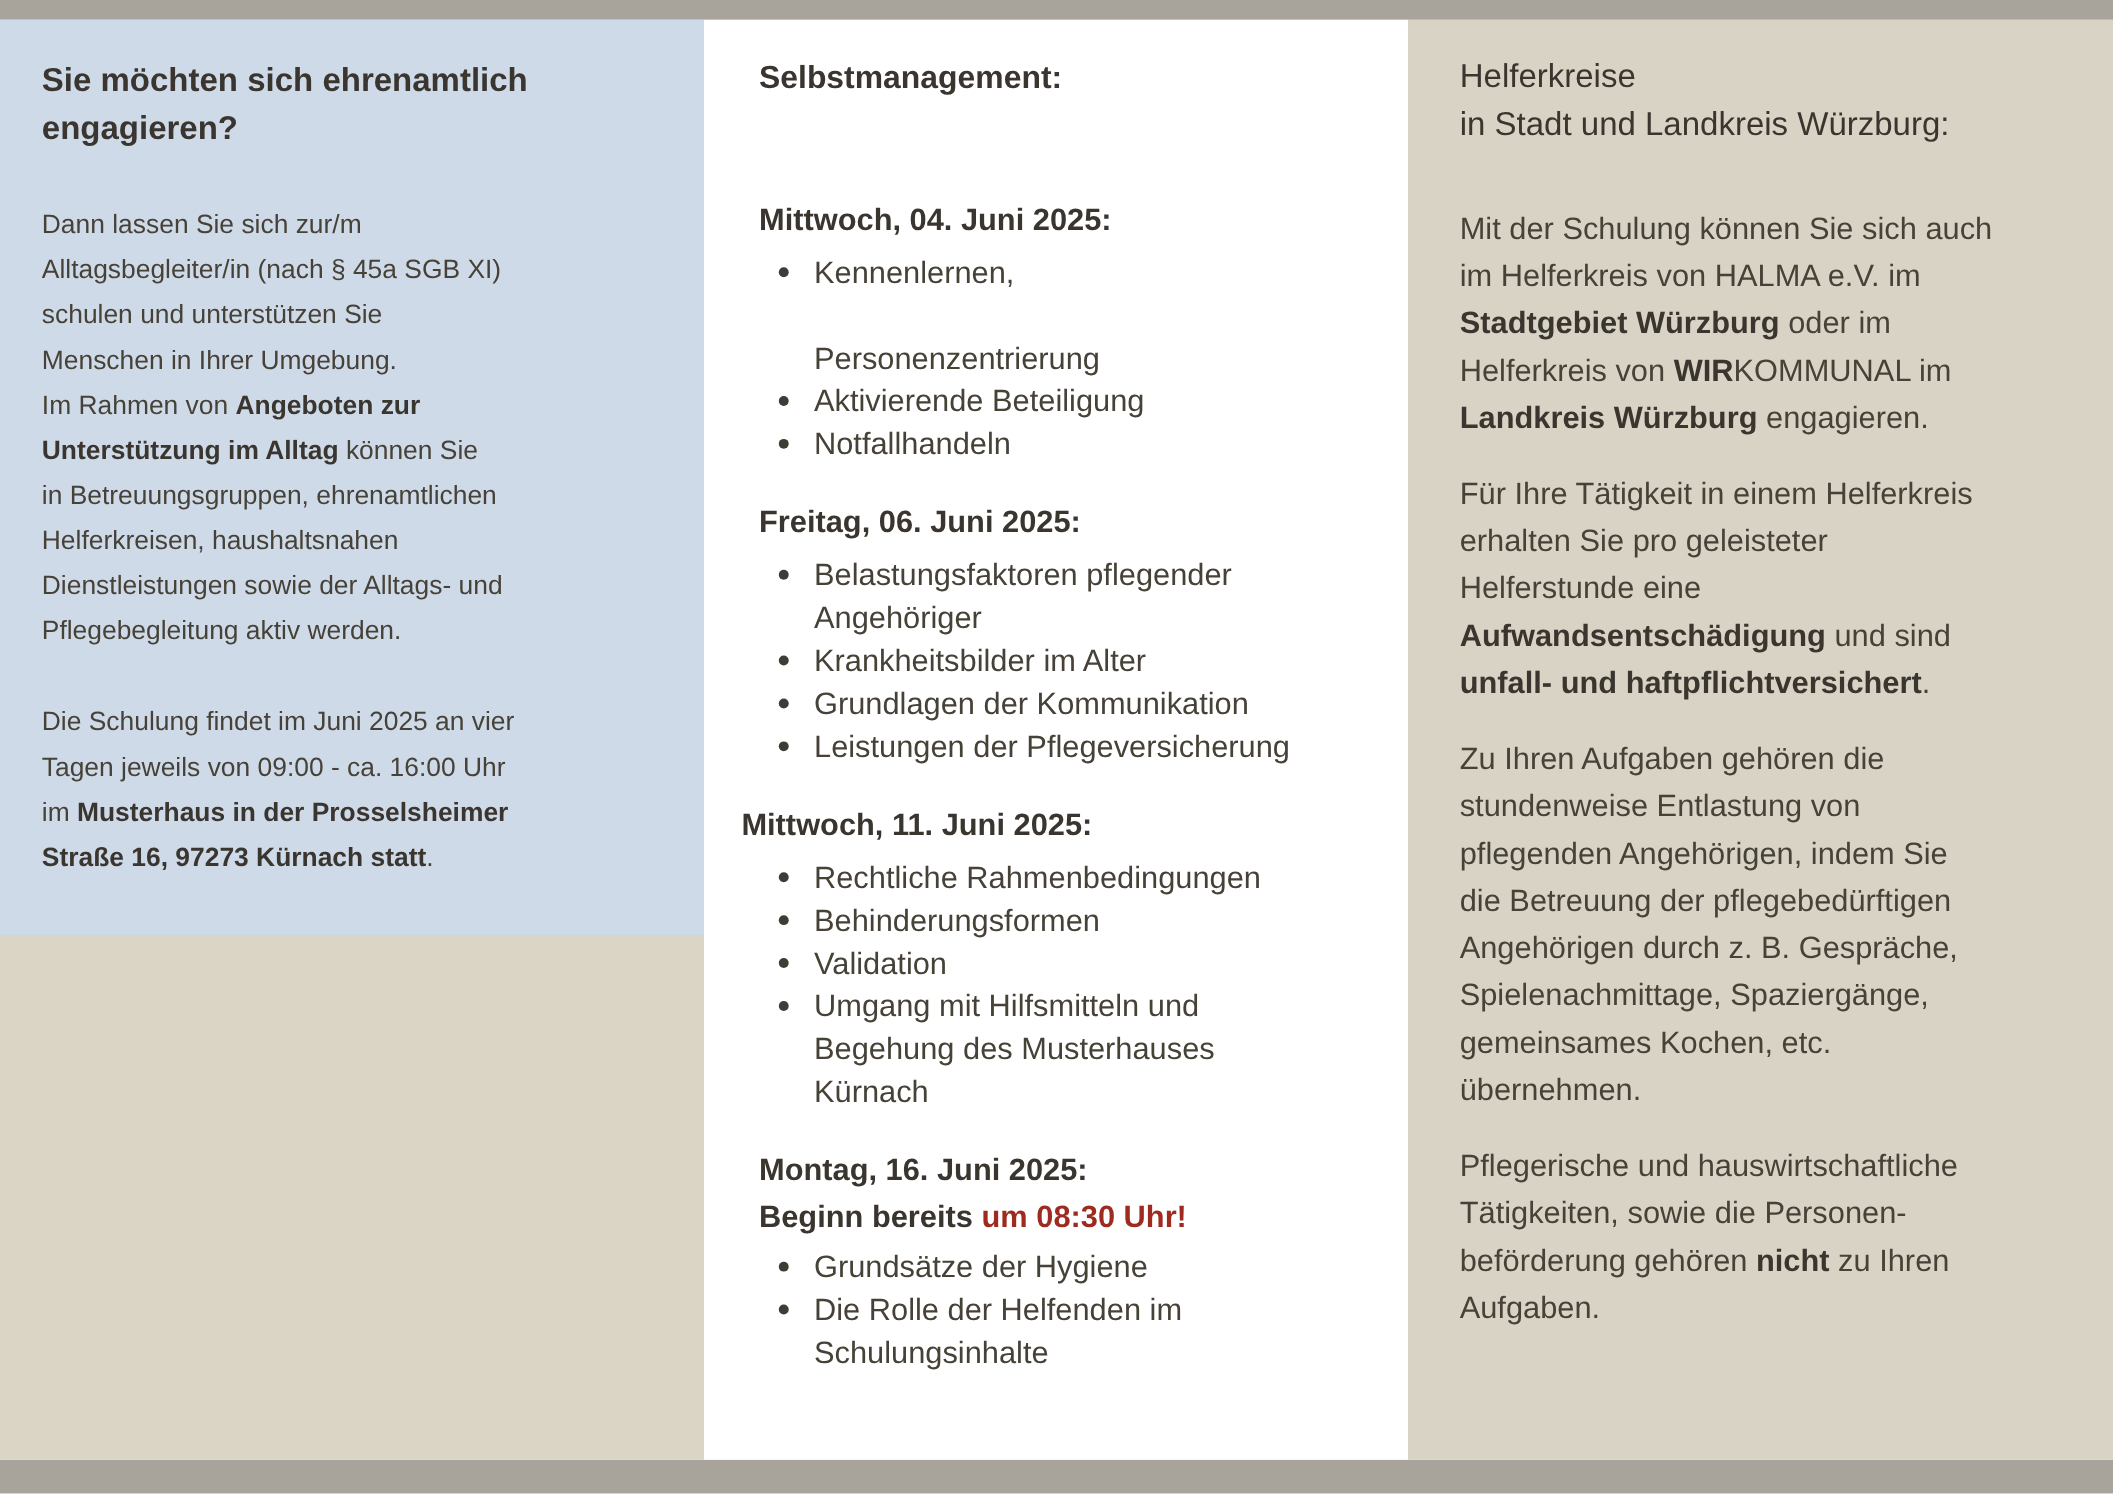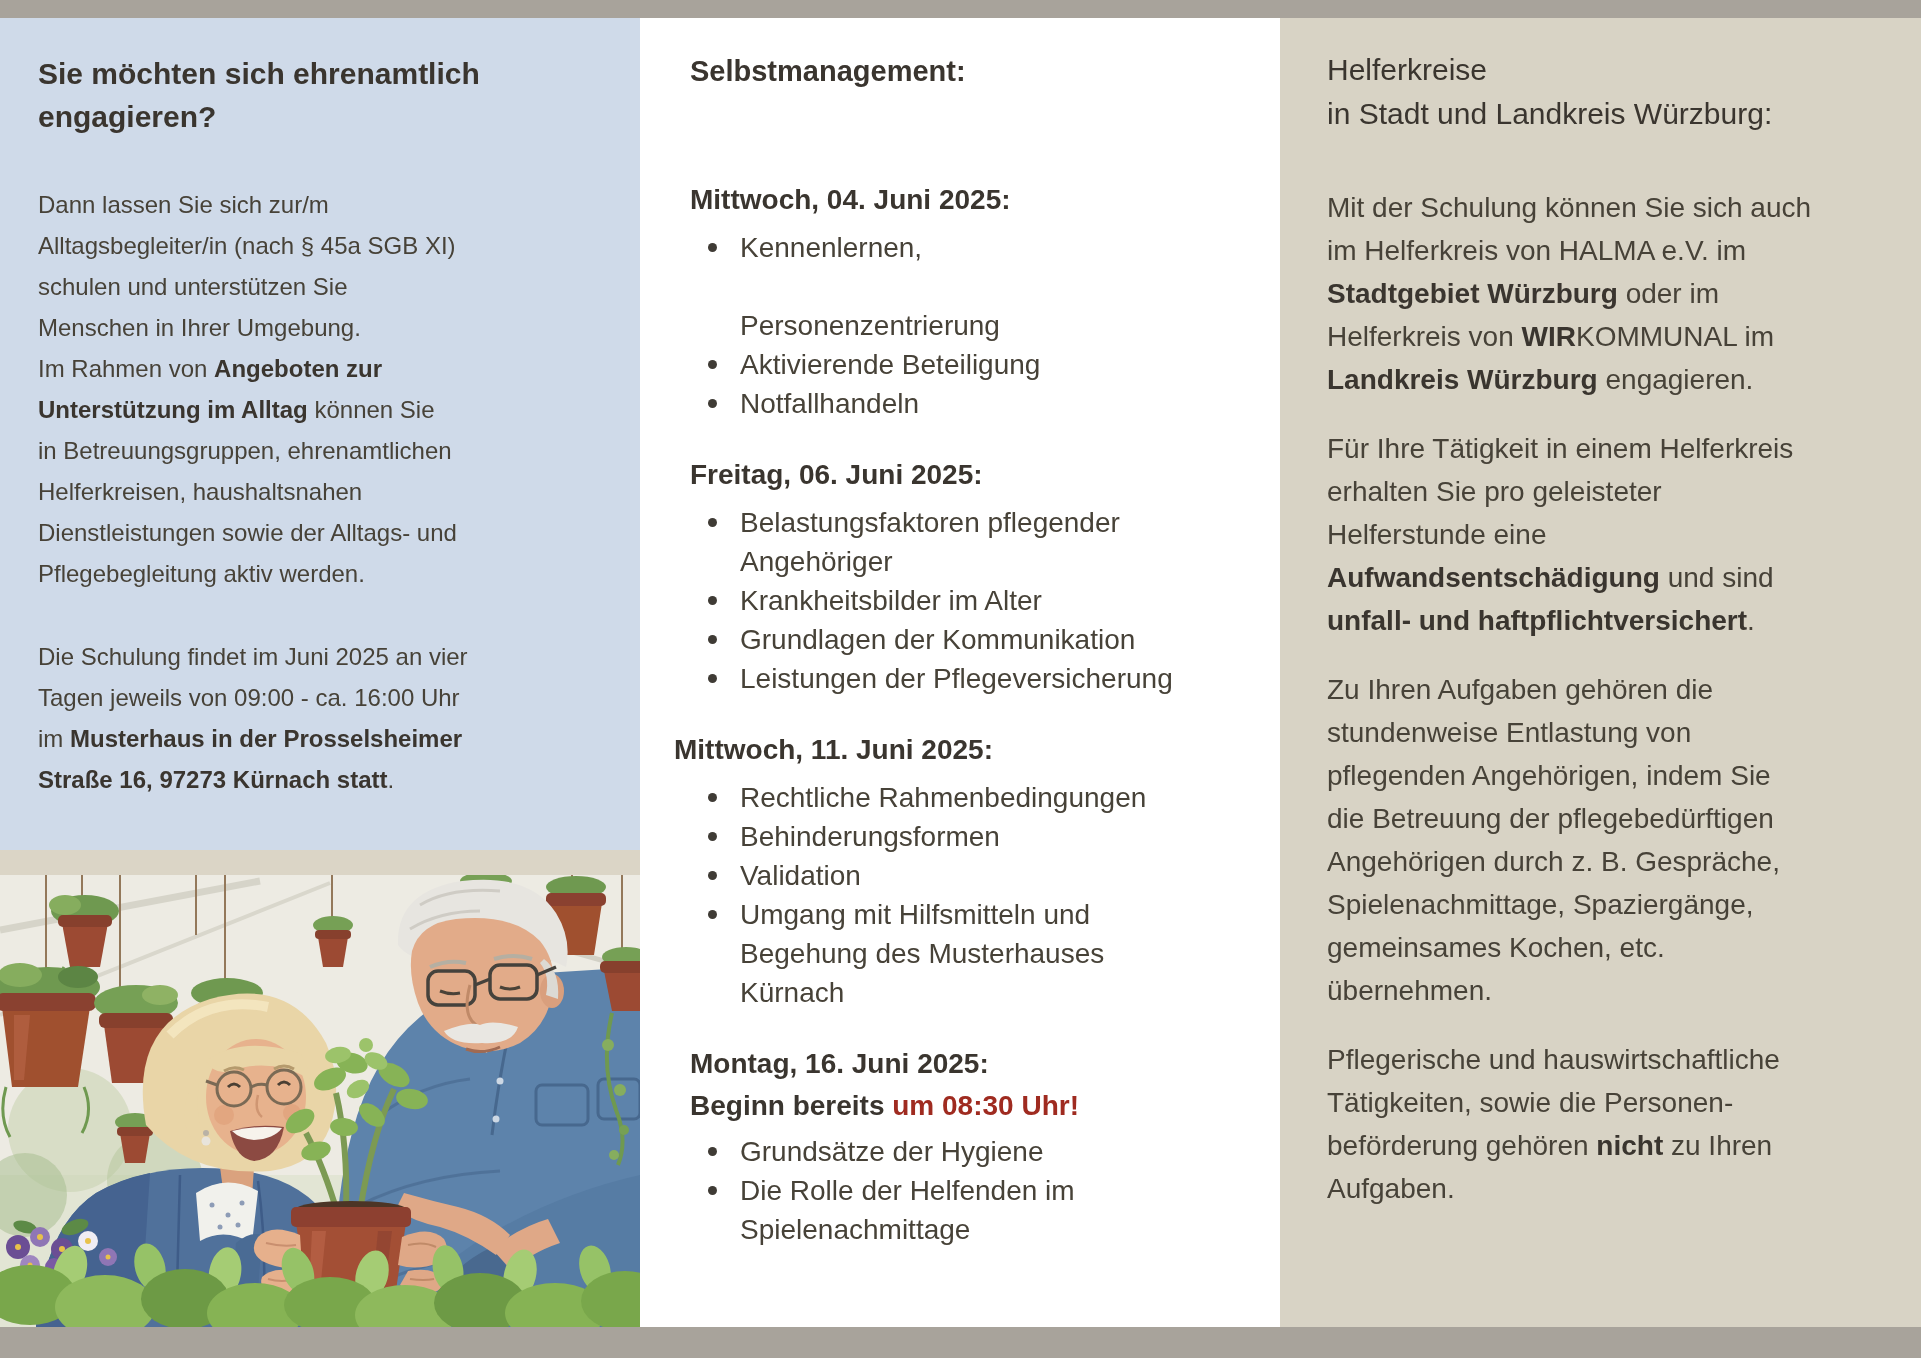--- a/index.html
+++ b/index.html
@@ -11,21 +11,21 @@
     color:var(--body_text,#474238);
     background:#ffffff;
   }
   .bar{width:100%;}
   .bar.top{height:18px;background:var(--top_bar,#a8a39b);}
   .bar.bottom{height:31px;background:var(--bottom_bar,#a8a39b);}
   .cols{display:flex;height:1309px;}
   .col{box-sizing:border-box;}
 
   
-  .col-left{width:640px;background:var(--left_column_bg,#dbd5c6);display:flex;flex-direction:column;}
+  .col-left{width:640px;background:var(--left_column_bg,#dbd5c6);display:flex;flex-direction:row;}
   .panel-blue{
     box-sizing:border-box;height:832px;
     background:var(--left_panel,#cfdae9);
     padding:34px 60px 0 38px;
   }
   .panel-blue h2{
     margin:0 0 46px 0;font-size:30px;line-height:43px;font-weight:700;
     color:var(--heading_text,#3a352f);
   }
   .panel-blue p{margin:0;font-size:24px;line-height:41px;}
@@ -359,21 +359,21 @@
           <li><span>Validation</span></li>
           <li><span>Umgang mit Hilfsmitteln und</span><br><span>Begehung des Musterhauses</span><br><span>Kürnach</span></li>
         </ul>
       </div>
 
       <div class="session">
         <div class="session-title"><span class="b">Montag, 16. Juni 2025:</span></div>
         <div class="session-subtitle"><span class="b">Beginn bereits </span><span class="b red">um 08:30 Uhr!</span></div>
         <ul>
           <li><span>Grundsätze der Hygiene</span></li>
-          <li><span>Die Rolle der Helfenden im</span><br><span>Spielenachmittage</span></li>
+          <li><span>Die Rolle der Helfenden im</span><br><span>Schulungsinhalte</span></li>
         </ul>
       </div>
     </section>
 
     <section class="col col-right">
       <h2><span>Helferkreise</span><br><span>in Stadt und Landkreis Würzburg:</span></h2>
       <p><span>Mit der Schulung können Sie sich auch</span><br><span>im Helferkreis von HALMA e.V. im</span><br><span class="b">Stadtgebiet Würzburg</span><span> oder im</span><br><span>Helferkreis von </span><span class="b">WIR</span><span>KOMMUNAL im</span><br><span class="b">Landkreis Würzburg</span><span> engagieren.</span></p>
       <p><span>Für Ihre Tätigkeit in einem Helferkreis</span><br><span>erhalten Sie pro geleisteter</span><br><span>Helferstunde eine</span><br><span class="b">Aufwandsentschädigung</span><span> und sind</span><br><span class="b">unfall- und haftpflichtversichert</span><span>.</span></p>
       <p><span>Zu Ihren Aufgaben gehören die</span><br><span>stundenweise Entlastung von</span><br><span>pflegenden Angehörigen, indem Sie</span><br><span>die Betreuung der pflegebedürftigen</span><br><span>Angehörigen durch z. B. Gespräche,</span><br><span>Spielenachmittage, Spaziergänge,</span><br><span>gemeinsames Kochen, etc.</span><br><span>übernehmen.</span></p>
       <p><span>Pflegerische und hauswirtschaftliche</span><br><span>Tätigkeiten, sowie die Personen-</span><br><span>beförderung gehören </span><span class="b">nicht</span><span> zu Ihren</span><br><span>Aufgaben.</span></p>

